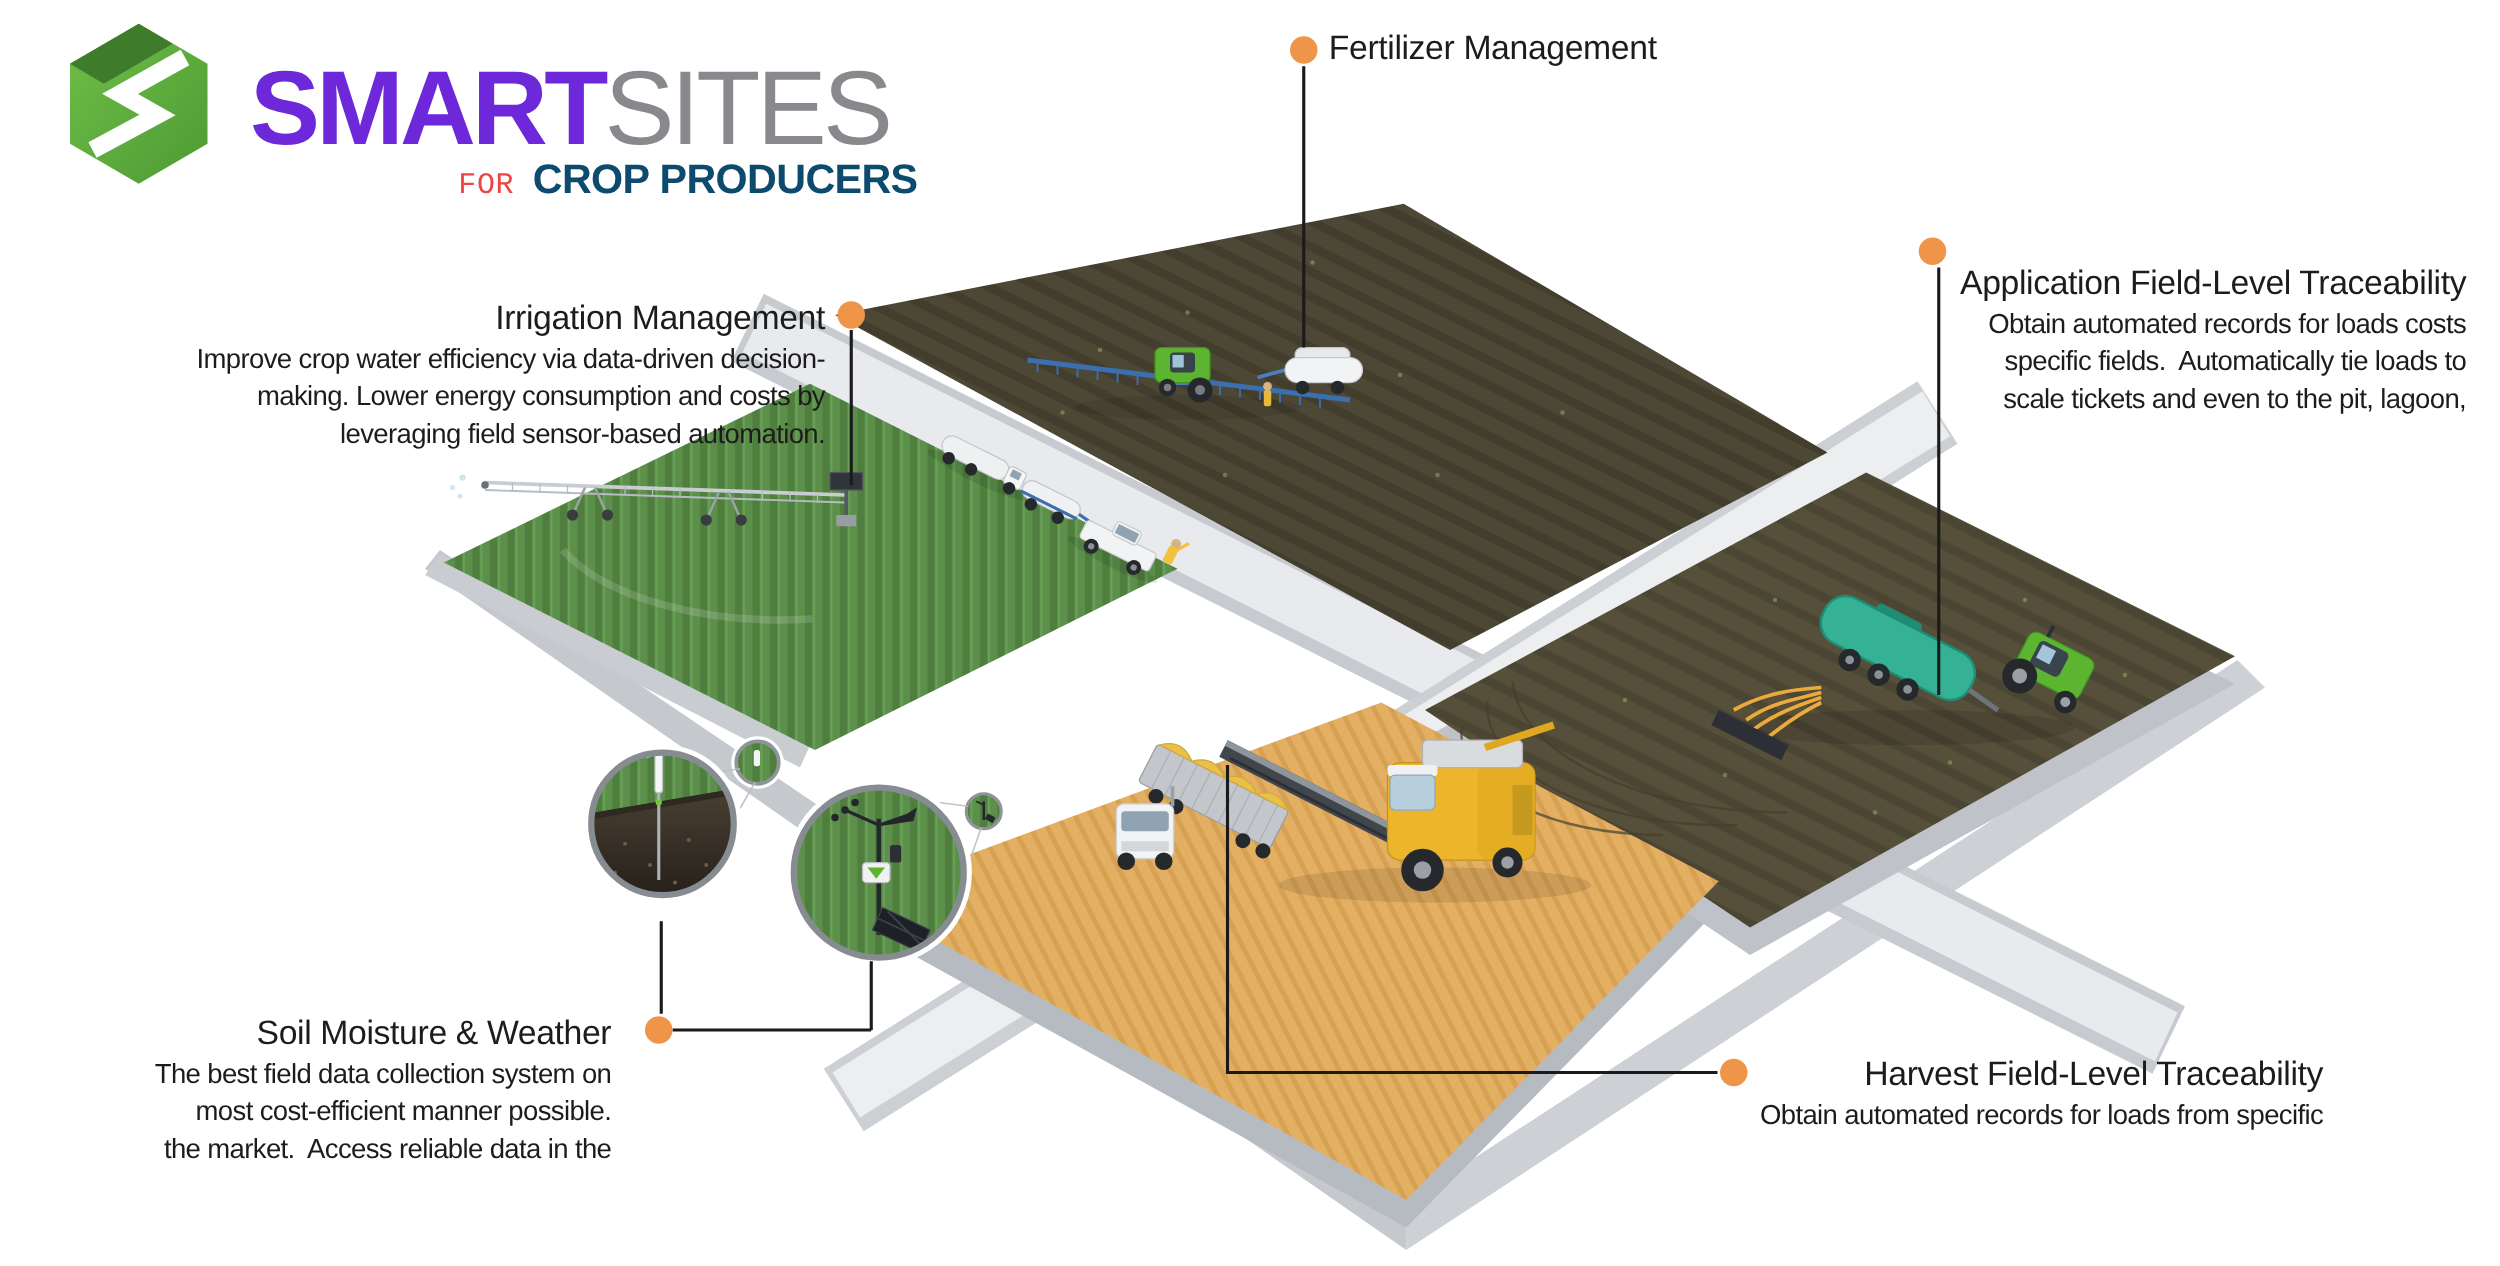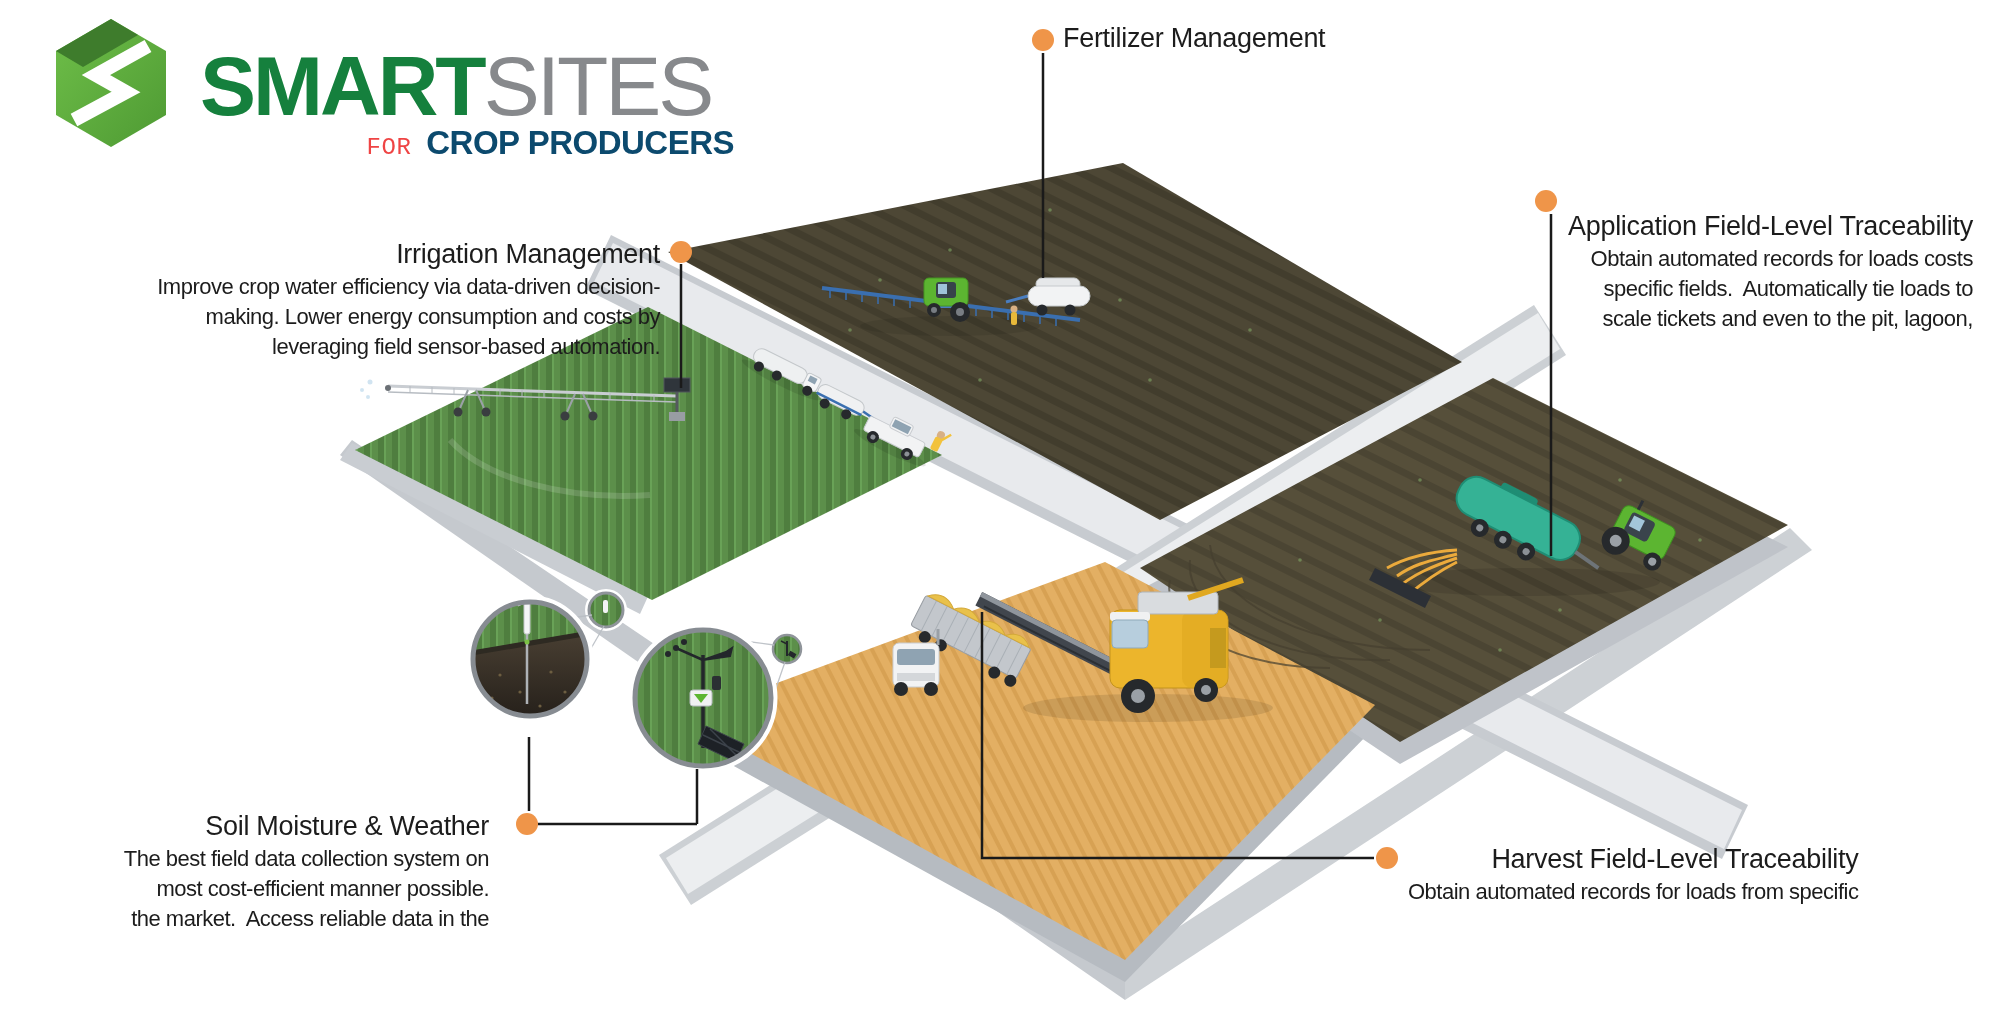--- a/index.html
+++ b/index.html
@@ -9,21 +9,21 @@
     background:#ffffff;
     font-family:"Liberation Sans", sans-serif;
     color:#1c1c1c;
   }
   #scene{position:absolute;left:0;top:0;width:2000px;height:1013px;}
   
   .logo{position:absolute;left:24px;top:6px;width:700px;height:150px;}
   .logo-icon{position:absolute;left:4px;top:4px;}
   .wordmark{position:absolute;left:176px;top:34px;font-size:84px;line-height:92px;
             letter-spacing:-3px;white-space:pre;}
-  .wm-bold{font-weight:bold;color:#15803d;}
+  .wm-bold{font-weight:bold;color:#6d28d9;}
   .wm-light{font-weight:normal;color:#87898c;}
   .logo-sub{position:absolute;left:176px;top:118px;width:534px;text-align:right;white-space:pre;}
   .sub-for{font-size:24px;color:#ef4444;letter-spacing:.5px;font-family:Liberation Mono, monospace;}
   .sub-crop{font-size:33px;font-weight:bold;color:#0c4a6e;letter-spacing:-.5px;}
   
   .callout{position:absolute;text-align:right;}
   .c-title{font-size:27px;line-height:32px;letter-spacing:-.3px;white-space:pre;color:#1c1c1c;}
   .c-line{font-size:22px;line-height:30px;letter-spacing:-.5px;white-space:pre;color:#1c1c1c;}
   .align-r{text-align:right;}
   #co-fertilizer{left:1063px;top:22px;}

